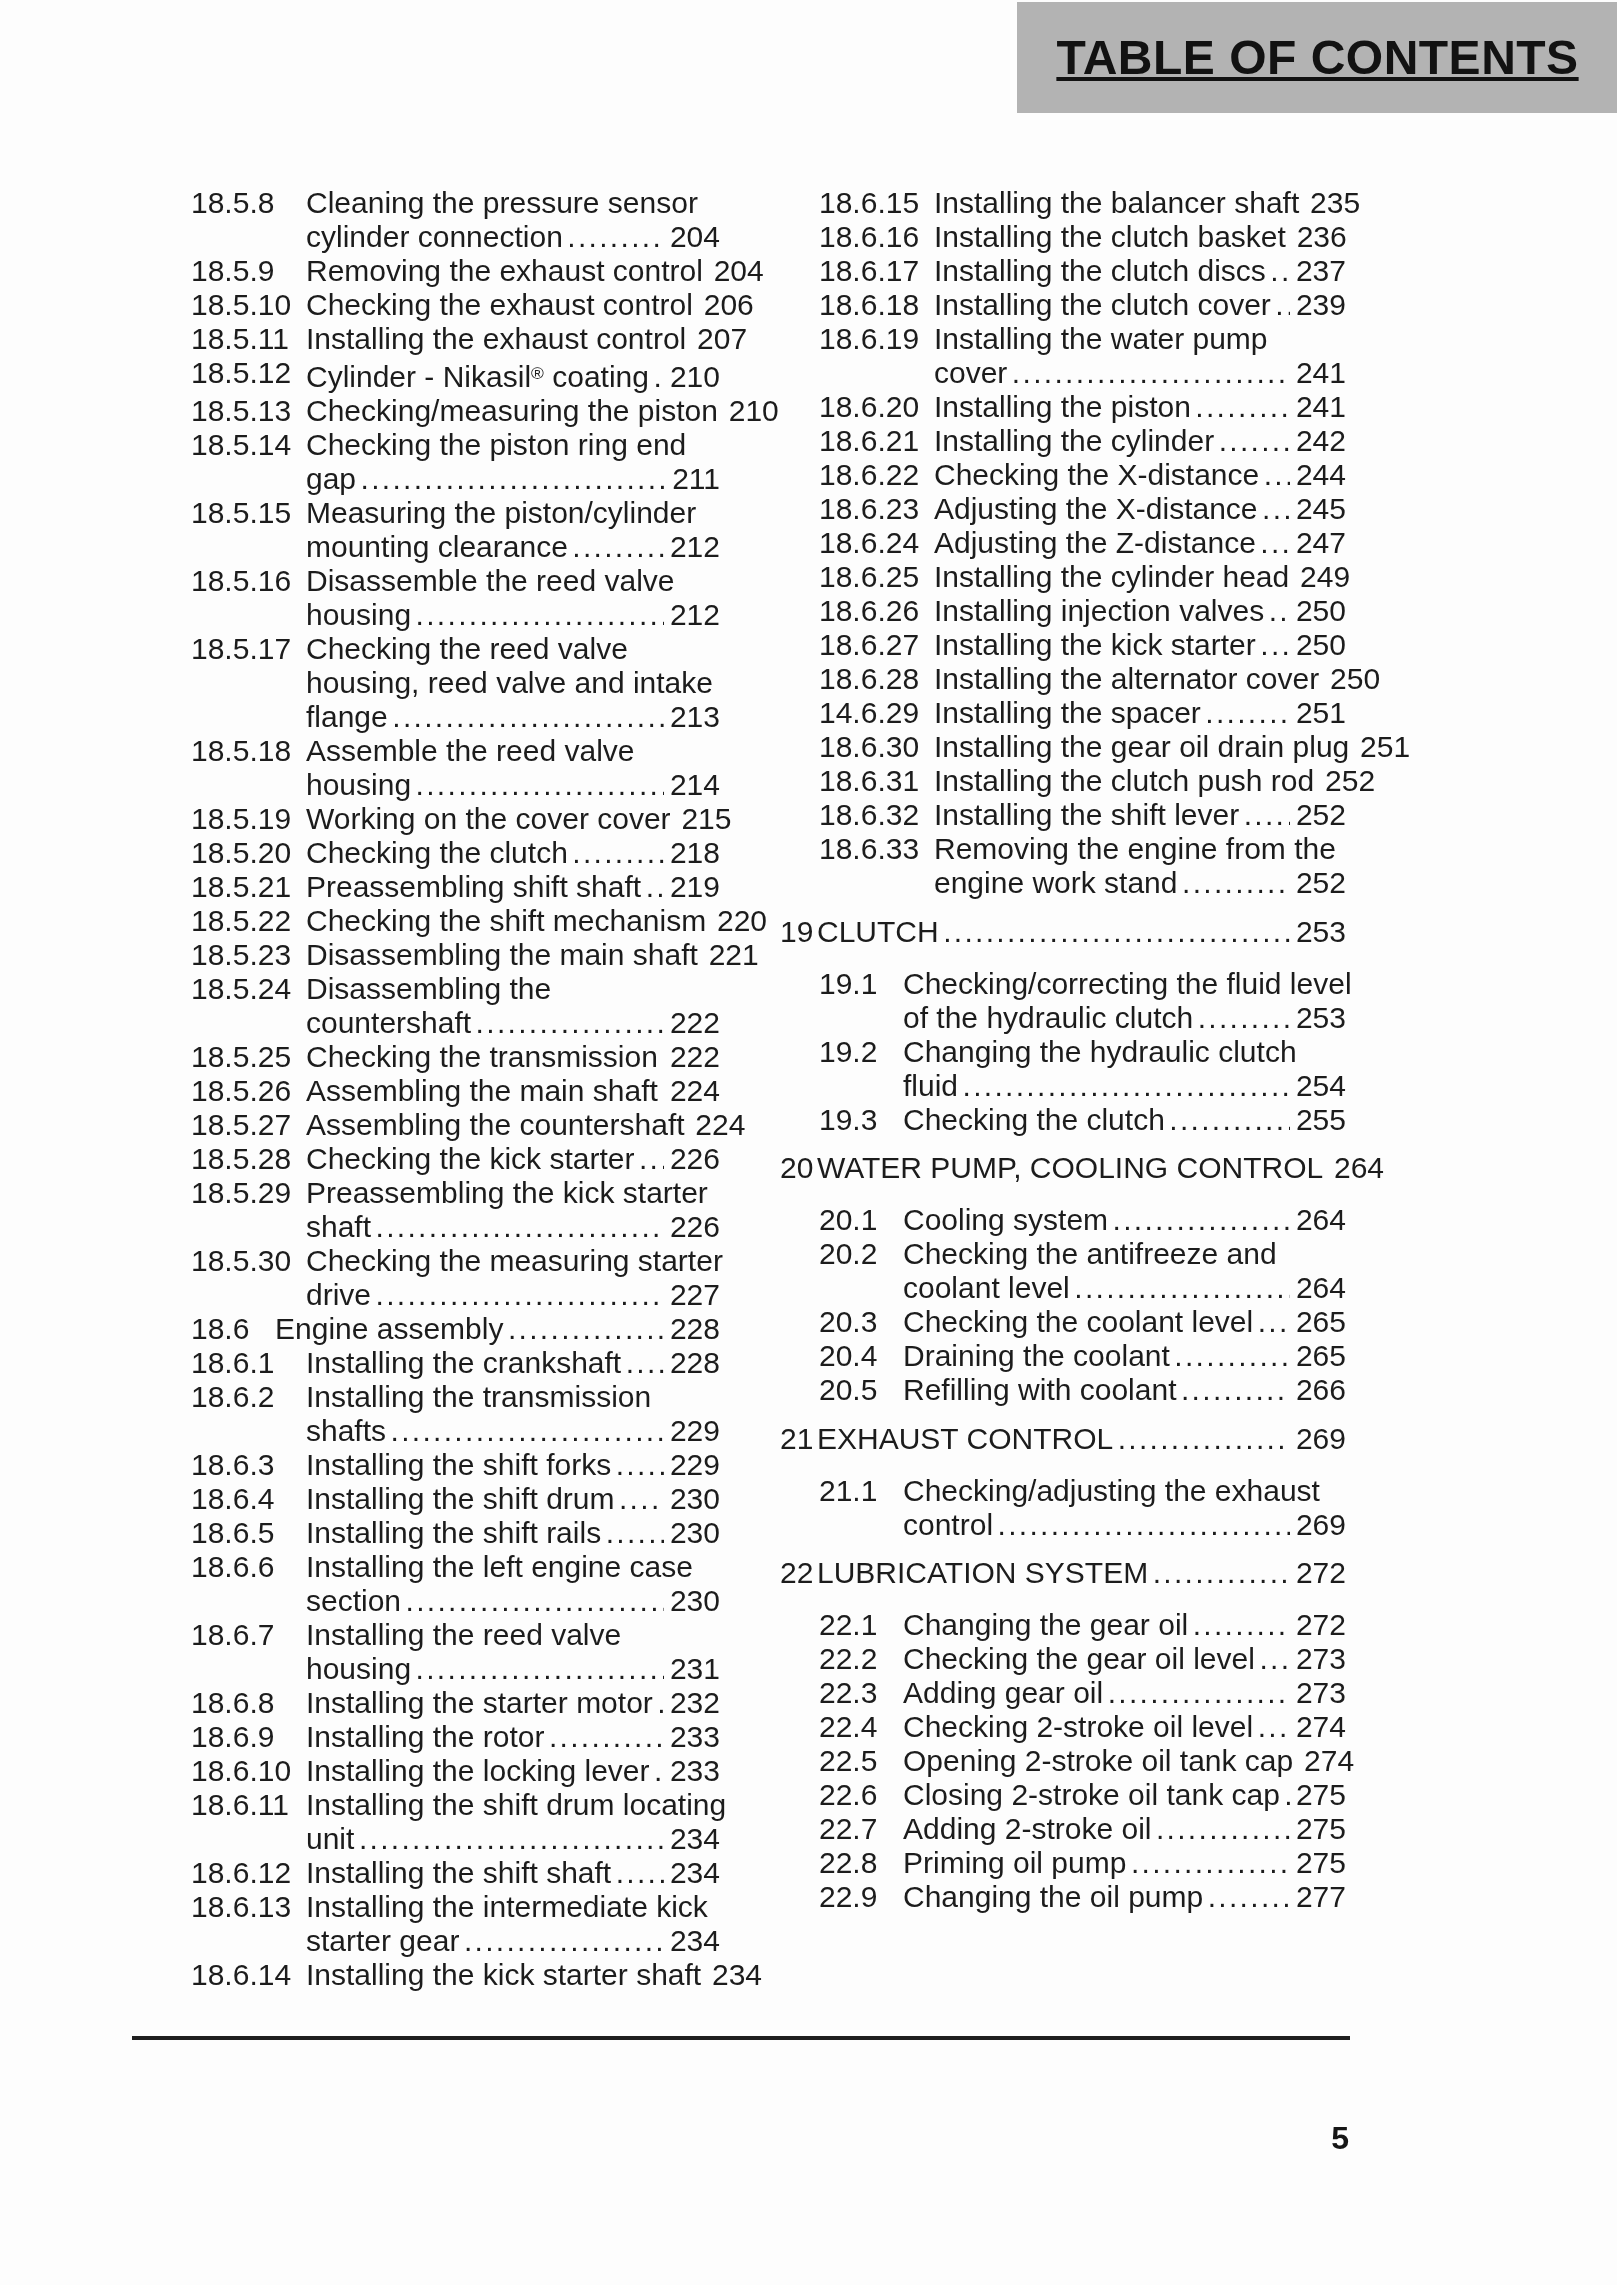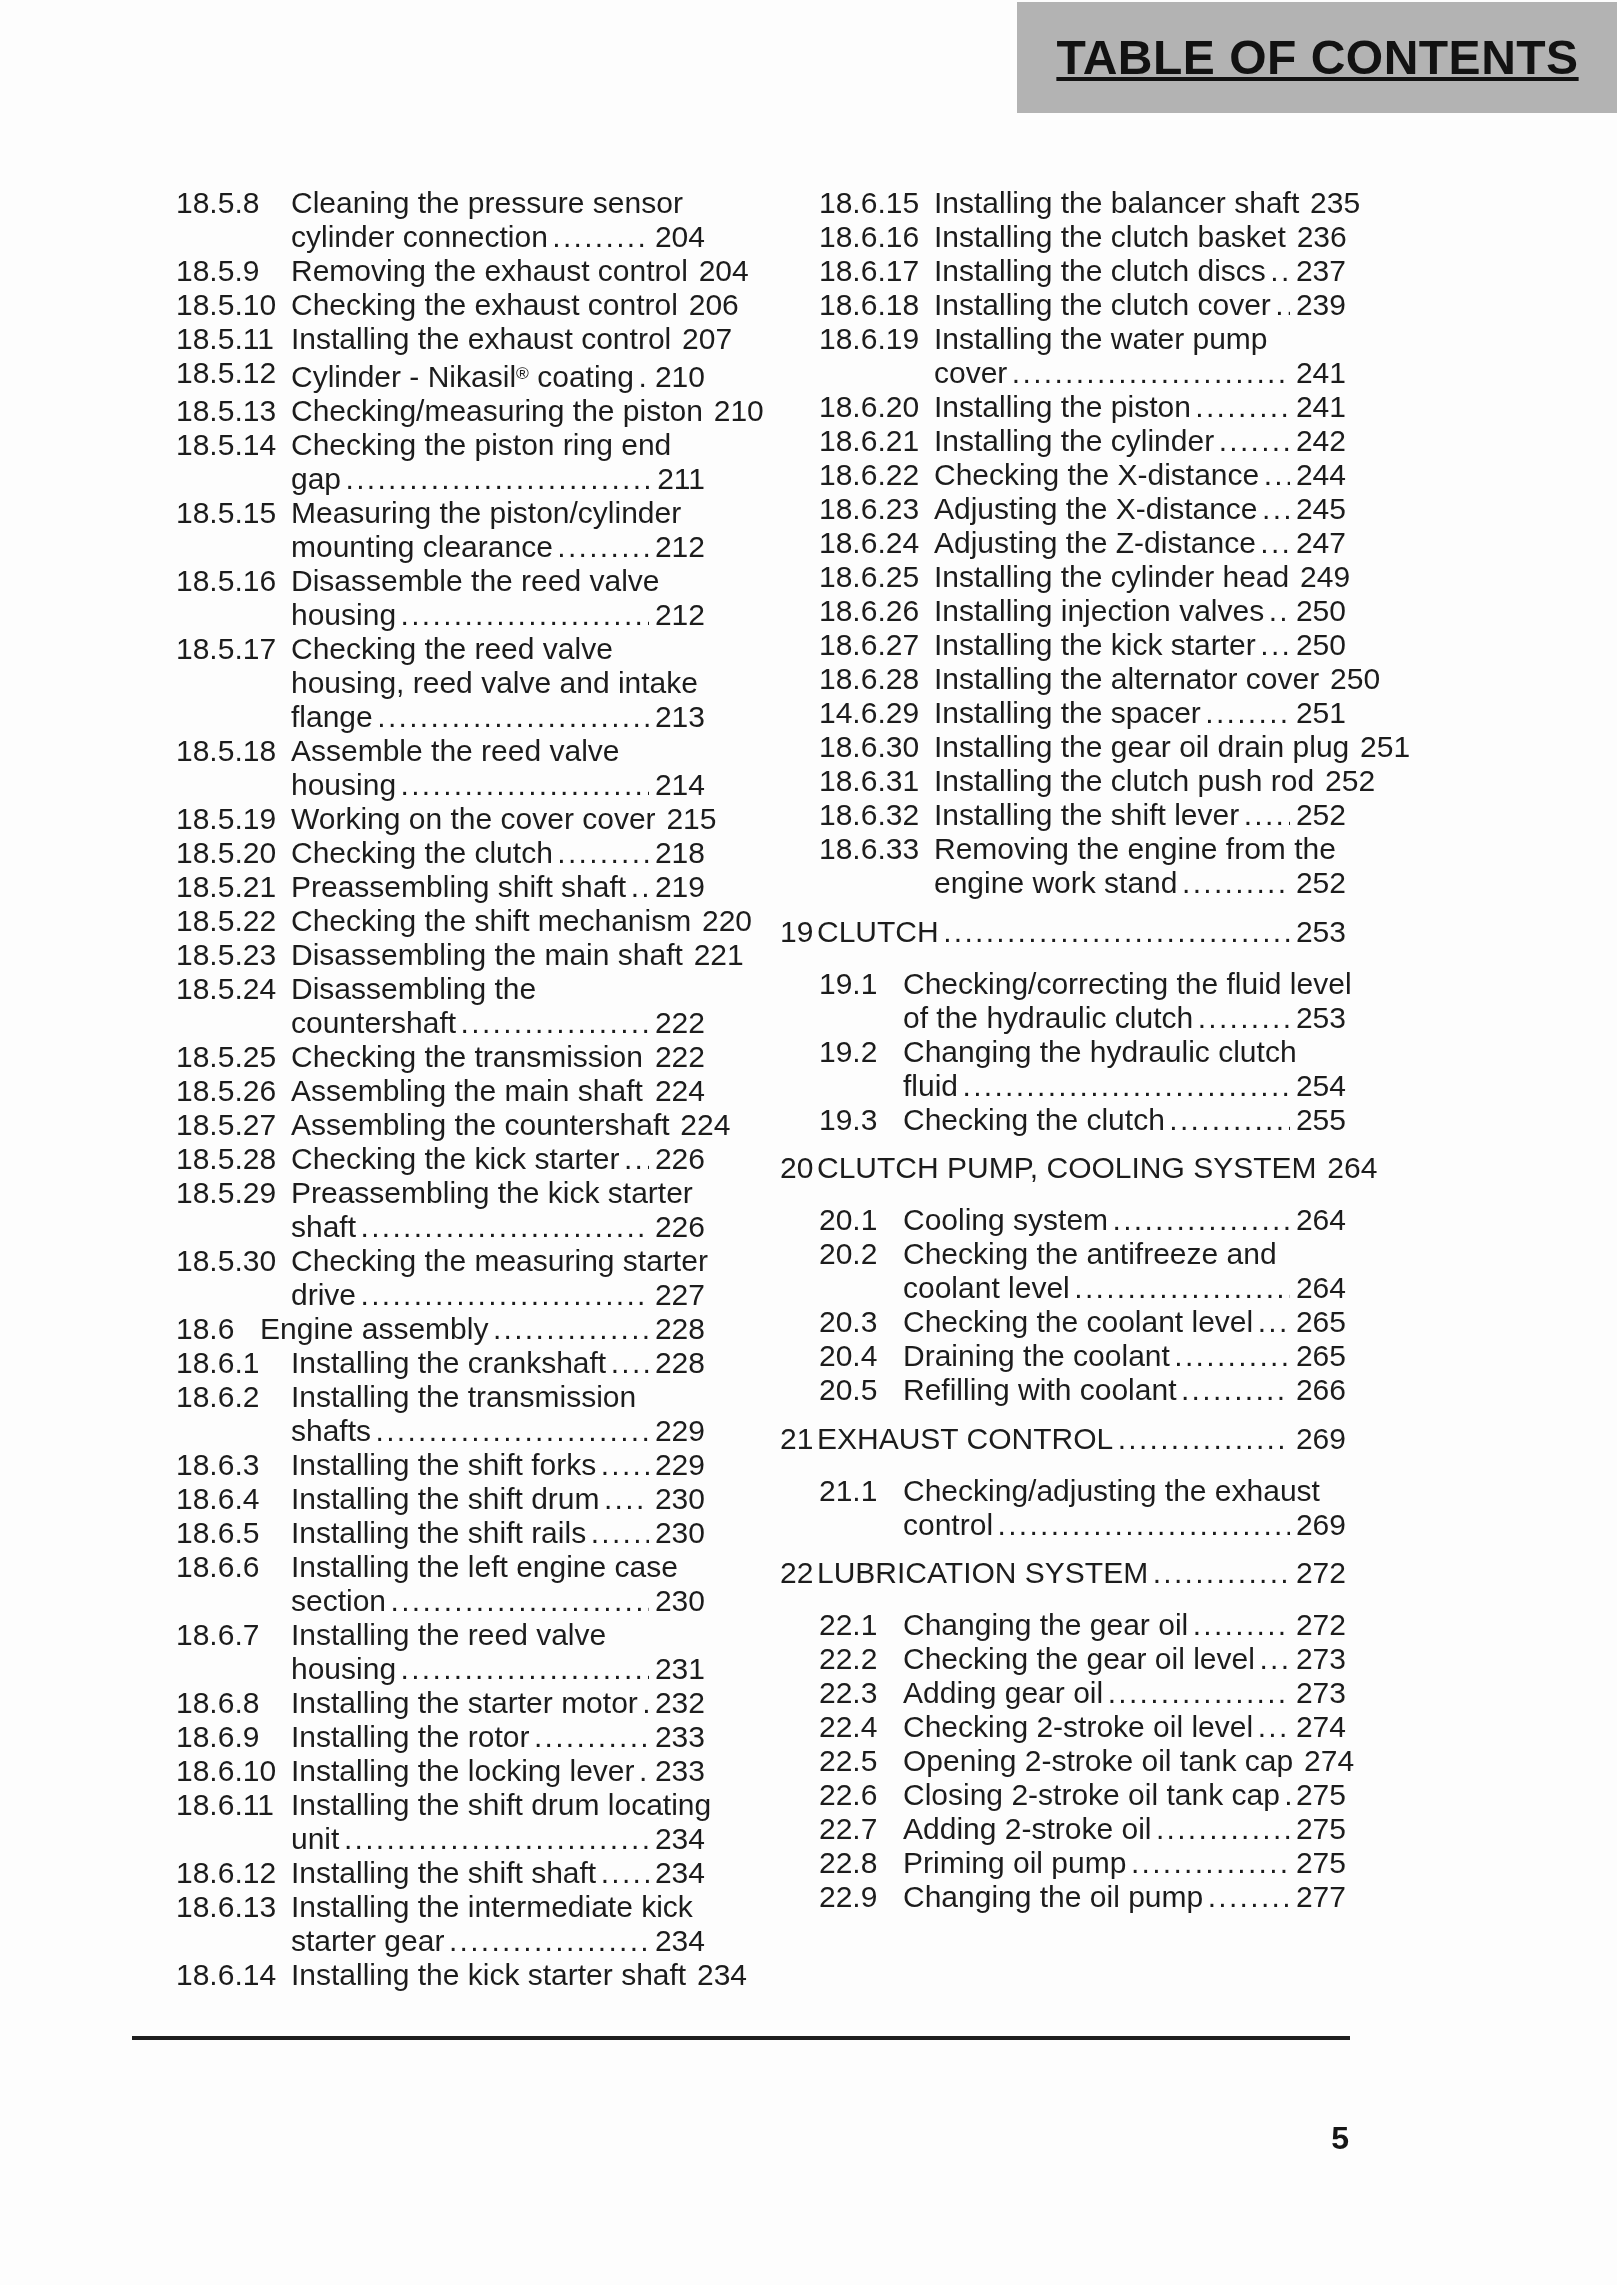--- a/index.html
+++ b/index.html
@@ -25,21 +25,21 @@
   .header-title {
     font-size: 48px;
     font-weight: bold;
     color: #121212;
     letter-spacing: 0.5px;
     white-space: nowrap;
     text-decoration: underline;
   }
   
   .col { position: absolute; top: 186px; }
-  .col-left  { left: 122px; width: 583px; }
+  .col-left  { left: 137px; width: 583px; }
   .col-right { left: 765px; width: 581px; }
   .entry {
     position: relative;
     font-size: 30px;
     line-height: 34px;
     color: #1c1c1c;
   }
   .entry .num { position: absolute; top: 0; white-space: nowrap; }
   .lvl1 .num { left: 15px; }
   .lvl2 .num { left: 54px; }
@@ -716,21 +716,21 @@
             <span class="ttext">Checking the clutch</span>
             <span class="dots">..........................................................................................</span>
             <span class="pg">255</span>
           </div>
         </div>
       </div>
       <div class="entry lvl1">
         <span class="num">20</span>
         <div class="body">
           <div class="lastline">
-            <span class="ttext">CLUTCH PUMP, COOLING SYSTEM</span>
+            <span class="ttext">WATER PUMP, COOLING CONTROL</span>
             <span class="dots">..........................................................................................</span>
             <span class="pg">264</span>
           </div>
         </div>
       </div>
       <div class="entry lvl2">
         <span class="num">20.1</span>
         <div class="body">
           <div class="lastline">
             <span class="ttext">Cooling system</span>

